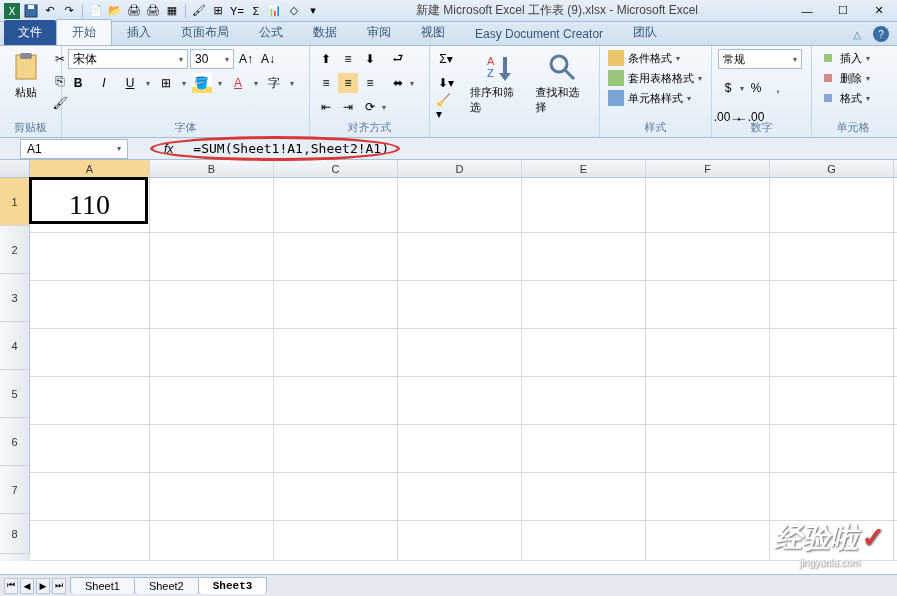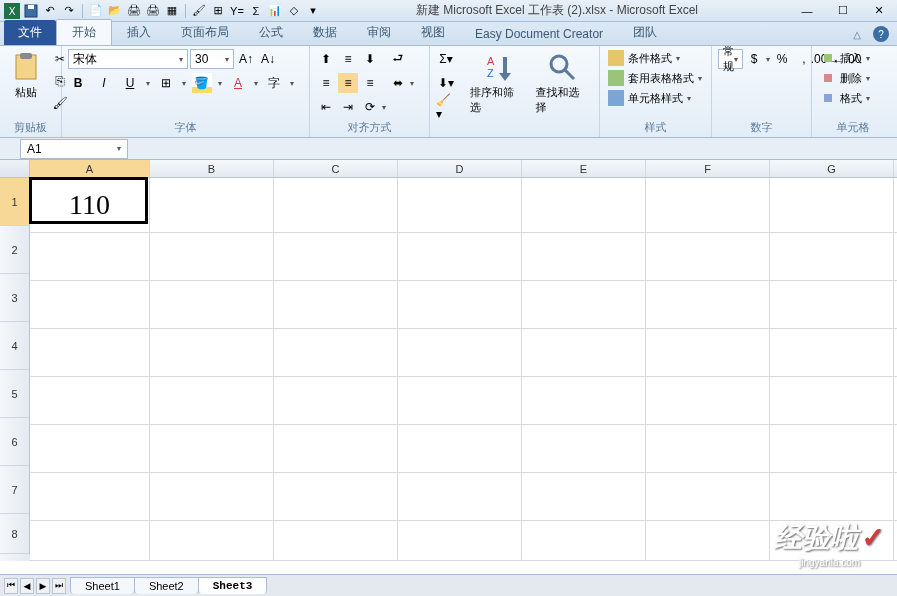--- a/index.html
+++ b/index.html
@@ -107,21 +107,21 @@
     <span class="qat-icon">▦</span>
     <span class="qat-sep"></span>
     <span class="qat-icon">🖌</span>
     <span class="qat-icon">⊞</span>
     <span class="qat-icon">Y=</span>
     <span class="qat-icon">Σ</span>
     <span class="qat-icon">📊</span>
     <span class="qat-icon">◇</span>
     <span class="qat-icon">▾</span>
   </div>
-  <div class="title-text">新建 Microsoft Excel 工作表 (2).xlsx - Microsoft Excel</div>
+  <div class="title-text">新建 Microsoft Excel 工作表 (9).xlsx - Microsoft Excel</div>
   <div class="win-controls">
     <span class="win-btn">—</span>
     <span class="win-btn">☐</span>
     <span class="win-btn">✕</span>
   </div>
 </div>
 
 <div class="ribbon-tabs">
   <div class="tab file">文件</div>
   <div class="tab active">开始</div>
@@ -264,21 +264,21 @@
             <rect width="16" height="16" fill="#7aa5d4"></rect>
           </svg>
           <span>单元格样式</span>
           <span class="dd-arrow">▾</span>
         </div>
     </div>
     <div class="group-label">样式</div>
   </div>
 
   <div class="group" style="width:100px">
-    <div class="group-inner" style="gap:1px">
+    <div class="group-inner" style="flex-direction:column;gap:9px">
       <div class="number-fmt">
           <span>常规</span>
           <span class="dd-arrow">▾</span>
         </div>
       <div class="btn-row">
         <span class="btn-small">$</span>
           <span class="dd-arrow">▾</span>
         <span class="btn-small">%</span>
         <span class="btn-small">,</span>
       </div>
@@ -316,20 +316,25 @@
     </div>
     <div class="group-label">单元格</div>
   </div>
 </div>
 
 <div class="formula-bar">
   <div class="name-box">
       <span>A1</span>
       <span class="dd-arrow">▾</span>
     </div>
+  <div class="fx-area">
+    <span class="fx-label">fx</span>
+    <div class="formula-ellipse"></div>
+    <span class="formula-input">=SUM(Sheet1!A1,Sheet2!A1)</span>
+  </div>
 </div>
 
 <div class="col-headers">
   <div class="corner"></div>
   <div id="colh-container" style="display: flex;">
       <div class="col-h sel" style="width: 120px;">A</div>
       <div class="col-h" style="width: 124px;">B</div>
       <div class="col-h" style="width: 124px;">C</div>
       <div class="col-h" style="width: 124px;">D</div>
       <div class="col-h" style="width: 124px;">E</div>

